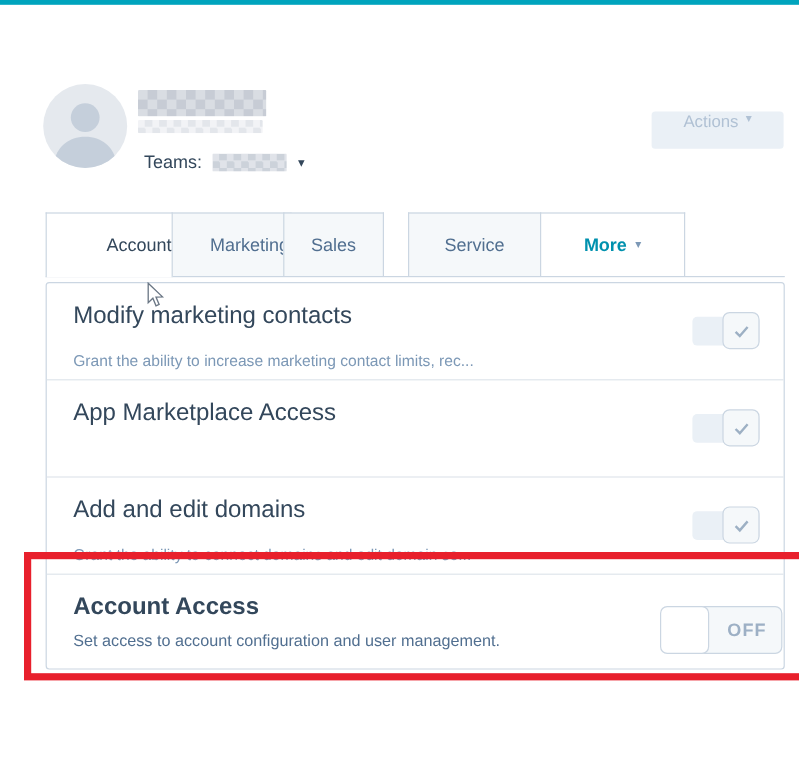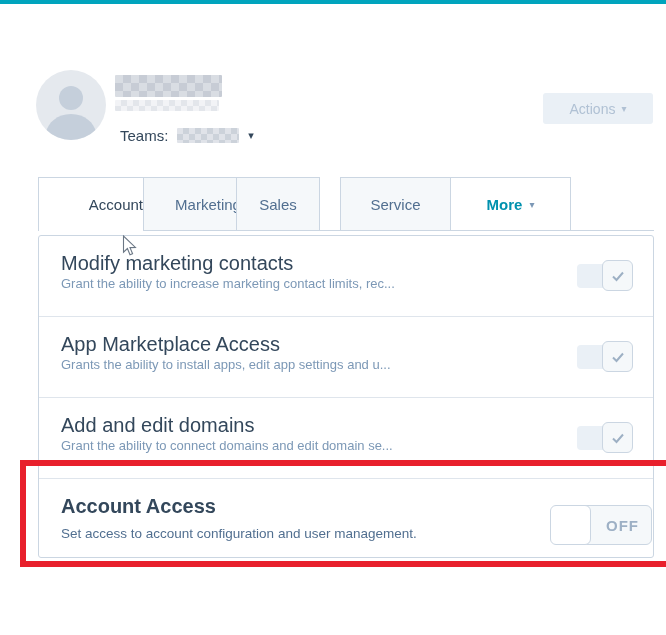--- a/index.html
+++ b/index.html
@@ -29,21 +29,21 @@
   .blur-team {
     display:inline-block; width:62px; height:15px; margin-left:9px;
     background:repeating-conic-gradient(#ccd2da 0% 25%, #e0e3e9 0% 50%) 0 0 / 12px 12px;
   }
   .teams-caret { margin-left:9px; font-size:11px; color:#33475b; cursor:pointer; }
 
   .actions-btn {
     position:absolute; left:543px; top:93px; width:110px; height:31px;
     background:#eaf0f6; border:none; border-radius:3px;
     color:#b0c1d4; font-size:14px; font-family:"Liberation Sans",sans-serif;
-    display:flex; align-items:center; justify-content:center; gap:6px;
+    display:flex; justify-content:center; gap:6px;
   }
   .actions-btn .caret { font-size:10px; }
 
   
   .tabline { position:absolute; left:38px; top:230px; width:616px; height:1px; background:#cbd6e2; }
   .tab {
     position:absolute; top:177px; height:53px;
     display:flex; align-items:center; justify-content:center; gap:7px;
     font-size:15px; color:#516f90; background:#f5f8fa;
     border:1px solid #cbd6e2; border-bottom:none; cursor:pointer;
@@ -57,21 +57,21 @@
   .tab-more .caret { color:#7c98b6; font-size:10px; }
 
   
   .card {
     position:absolute; left:38px; top:235px; width:616px; height:323px;
     background:#ffffff; border:1px solid #cbd6e2; border-radius:3px;
   }
   .perm-row { position:relative; height:81px; padding:16px 0 0 22px; border-bottom:1px solid #dfe5ec; }
   .perm-row:last-child { border-bottom:none; height:79px; }
   .row-title { font-size:20px; color:#33475b; }
-  .row-desc  { font-size:13px; color:#7c98b6; margin-top:1px; }
+  .row-desc  { font-size:13px; color:#7c98b6; margin-top:18px; }
   .perm-row:last-child .row-title { font-weight:700; }
   .perm-row:last-child .row-desc  { color:#516f90; font-size:13.5px; margin-top:8px; }
 
   
   .mini-toggle { position:absolute; right:20px; top:50%; transform:translateY(-50%); width:56px; height:32px; cursor:pointer; }
   .mini-track {
     position:absolute; left:0; top:4px; width:56px; height:24px;
     background:#eaf0f6; border-radius:4px;
   }
   .mini-knob {
@@ -157,21 +157,20 @@
       <div class="mini-knob">
         <svg width="18" height="18" viewBox="0 0 18 18">
           <polyline points="4,9.5 7.5,13 14,5.5" fill="none" stroke="#9db0c4" stroke-width="2"></polyline>
         </svg>
       </div>
     </div>
   </div>
 
   <div class="perm-row">
     <div class="row-title">App Marketplace Access</div>
-    <div class="row-desc">Grants the ability to install apps, edit app settings and u...</div>
     <div class="mini-toggle">
       <div class="mini-track"></div>
       <div class="mini-knob">
         <svg width="18" height="18" viewBox="0 0 18 18">
           <polyline points="4,9.5 7.5,13 14,5.5" fill="none" stroke="#9db0c4" stroke-width="2"></polyline>
         </svg>
       </div>
     </div>
   </div>
 

